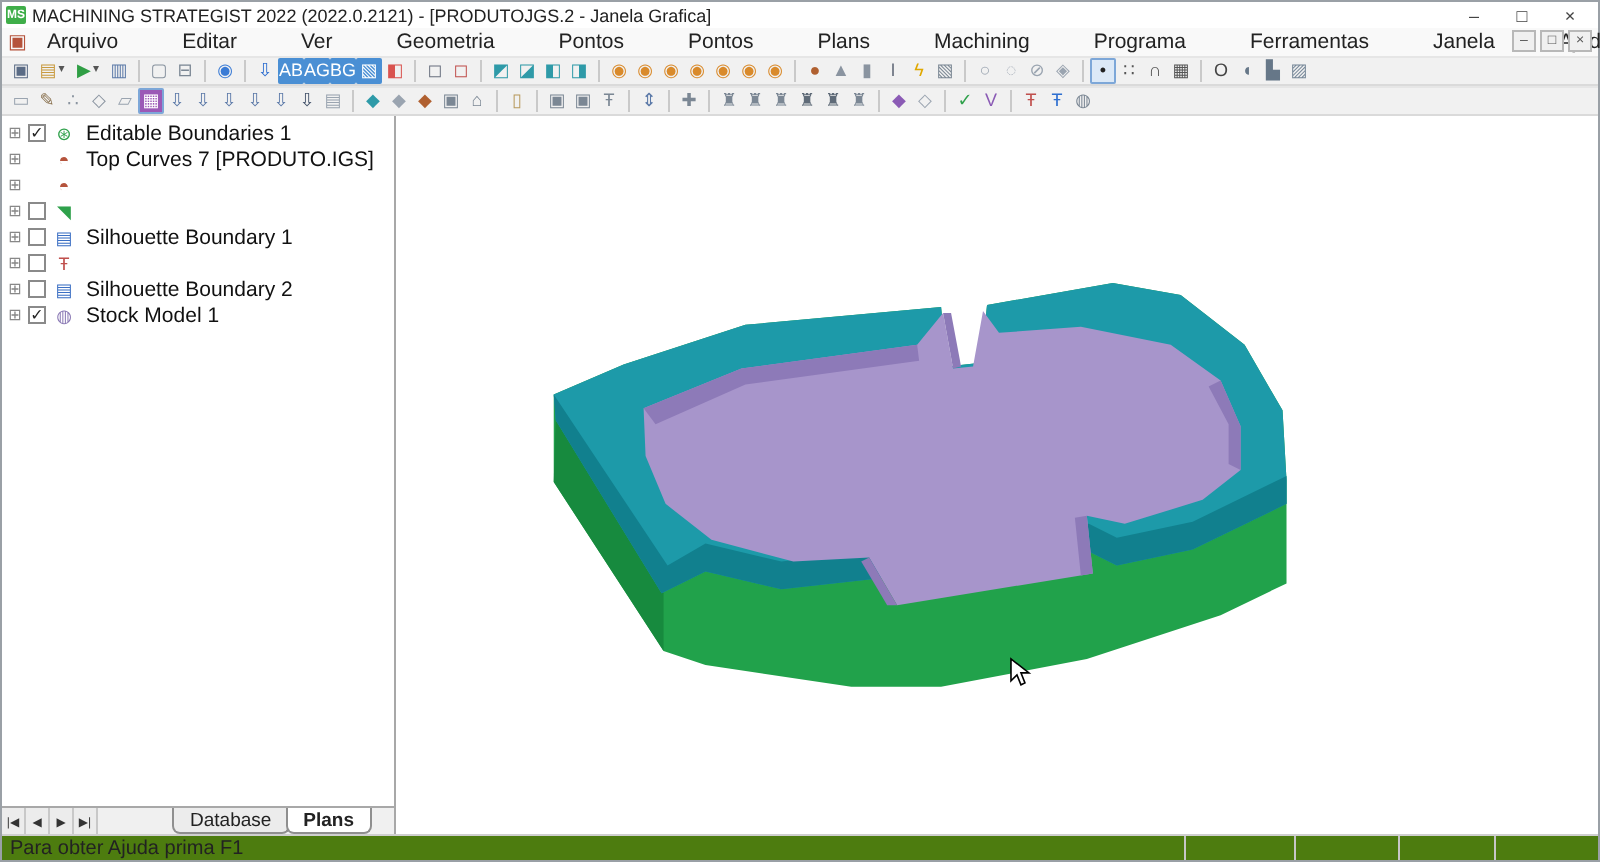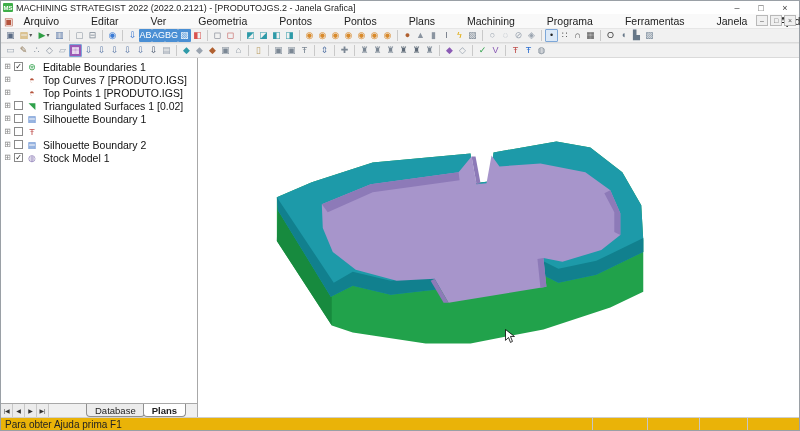--- a/index.html
+++ b/index.html
@@ -49,21 +49,21 @@
   .navbtn { width:12px; border-right:1px solid #c8c8c8; background:#ececec; font-size:6px; display:flex; align-items:center; justify-content:center; color:#333; }
   .tabs { display:flex; margin-left:3px;padding-left:34px; }
   .tab { padding:0 8px; border:1px solid #8f8f8f; border-top:none; border-radius:0 0 4px 4px; background:#ececec; color:#222; display:flex; align-items:center; margin-right:-2px; }
   .tab.active { background:#fff; font-weight:bold; z-index:2; }
 
   
   .viewport { flex:1; position:relative; background:#ffffff; }
   .viewport svg { position:absolute; inset:0; width:100%; height:100%; }
 
   
-  .statusbar { height:13px; background:#eab308; border-top:1px solid #cfcfcf; display:flex; align-items:center; font-size:10px; color:#222; flex:0 0 auto; }
+  .statusbar { height:13px; background:#4d7c0f; border-top:1px solid #cfcfcf; display:flex; align-items:center; font-size:10px; color:#222; flex:0 0 auto; }
   .status-text { flex:1; padding-left:4px; white-space:nowrap; }
   .spane { border-left:1px solid #c6c6c6; height:100%; }
   .spane.p1{width:55px}.spane.p2{width:52px}.spane.p3{width:48px}.spane.p4{width:52px}
 </style>
 </head>
 <body>
 
 <div class="app">
 
   <div class="titlebar">
@@ -386,27 +386,25 @@
           <div class="trow">
             <span class="exp">⊞</span>
             <span class="cb" style="visibility: hidden;"></span>
             <span class="ticon" style="color: rgb(181, 83, 60);">◓</span>
             <span class="tlabel">Top Curves 7 [PRODUTO.IGS]</span>
           </div>
           <div class="trow">
             <span class="exp">⊞</span>
             <span class="cb" style="visibility: hidden;"></span>
             <span class="ticon" style="color: rgb(181, 83, 60);">◓</span>
-            <span class="tlabel">Top Points 1 [PRODUTO.IGS]</span>
           </div>
           <div class="trow">
             <span class="exp">⊞</span>
             <span class="cb"></span>
             <span class="ticon" style="color: rgb(47, 161, 75);">◥</span>
-            <span class="tlabel">Triangulated Surfaces 1 [0.02]</span>
           </div>
           <div class="trow">
             <span class="exp">⊞</span>
             <span class="cb"></span>
             <span class="ticon" style="color: rgb(59, 111, 196);">▤</span>
             <span class="tlabel">Silhouette Boundary 1</span>
           </div>
           <div class="trow selected">
             <span class="exp">⊞</span>
             <span class="cb"></span>

